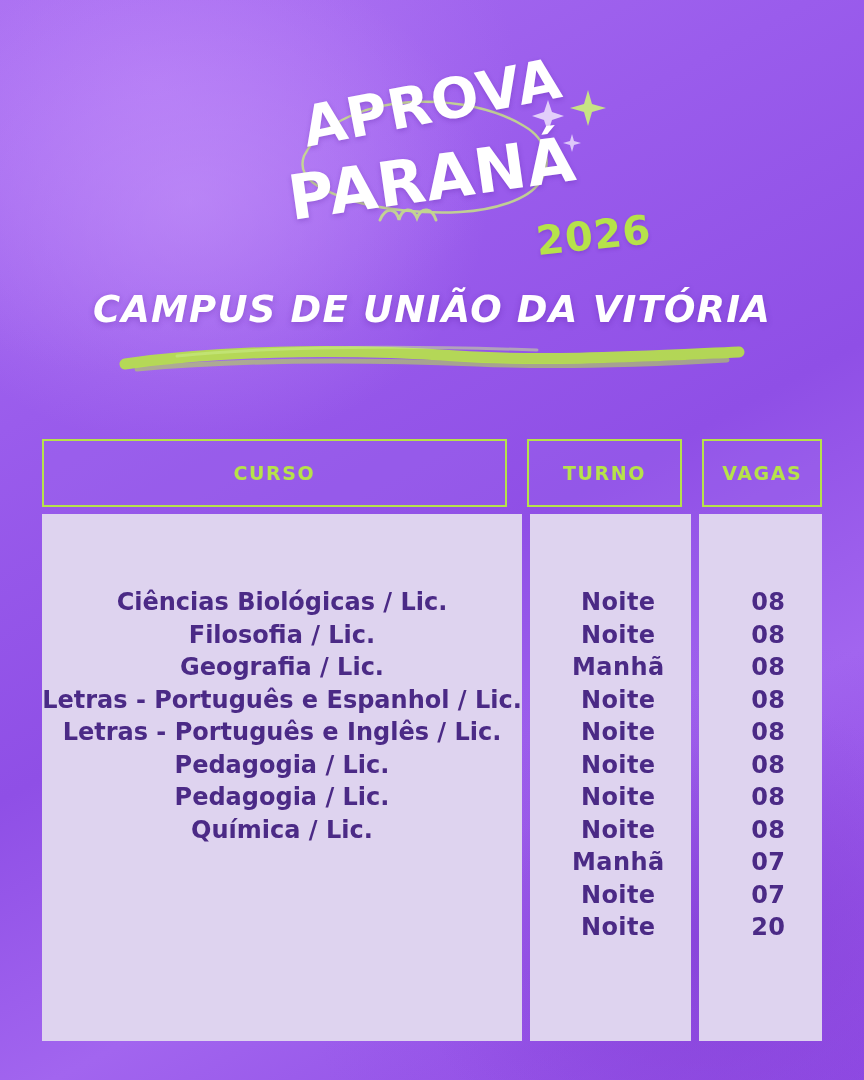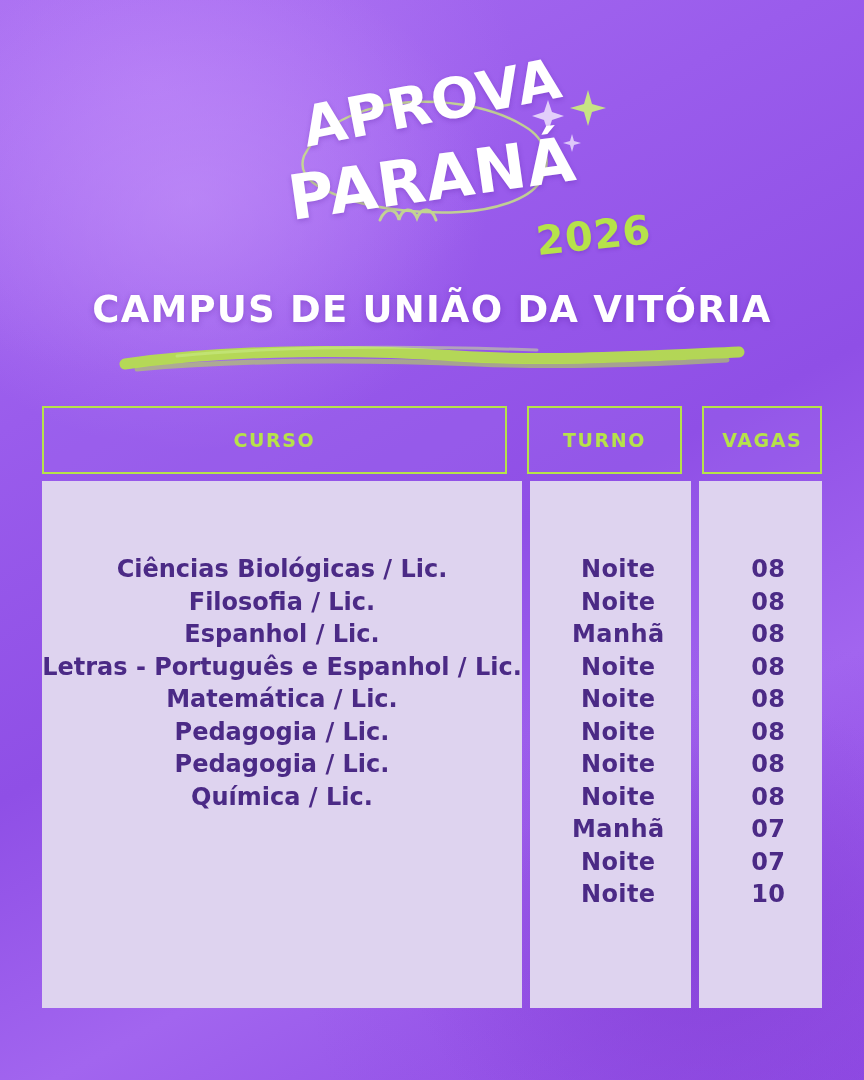--- a/index.html
+++ b/index.html
@@ -108,20 +108,21 @@
   .campus-title {
     position: absolute;
     left: 0; right: 0;
     top: 288px;
     text-align: center;
     color: #ffffff;
     font-size: 37px;
     font-weight: bold;
     letter-spacing: 1.2px;
     text-shadow: 0 2px 6px rgba(80,20,150,0.3);
+    font-style: italic;
   }
 
   .brush-underline {
     position: absolute;
     left: 50%;
     transform: translateX(-50%);
     top: 342px;
     width: 630px;
     height: 34px;
   }
@@ -130,20 +131,21 @@
   .table-wrap {
     position: absolute;
     left: 42px;
     top: 406px;
     width: 780px;
   }
 
   .head-row {
     display: flex;
     gap: 20px;
+    margin-top: 33px;
   }
 
   .head-cell {
     border: 2px solid #b6e24a;
     background: rgba(160,105,238,0.30);
     color: #b6e24a;
     font-size: 19px;
     font-weight: bold;
     letter-spacing: 1.6px;
     height: 68px;
@@ -226,23 +228,23 @@
     <div class="head-row">
       <div class="head-cell col-curso">CURSO</div>
       <div class="head-cell col-turno">TURNO</div>
       <div class="head-cell col-vagas">VAGAS</div>
     </div>
 
     <div class="body-row">
       <div class="body-panel col-curso curso">
         <div class="cell">Ciências Biológicas / Lic.</div>
         <div class="cell">Filosofia / Lic.</div>
-        <div class="cell">Espanhol / Lic.</div>
+        <div class="cell">Geografia / Lic.</div>
         <div class="cell">Letras - Português e Espanhol / Lic.</div>
-        <div class="cell">Matemática / Lic.</div>
+        <div class="cell">Letras - Português e Inglês / Lic.</div>
         <div class="cell">Pedagogia / Lic.</div>
         <div class="cell">Pedagogia / Lic.</div>
         <div class="cell">Química / Lic.</div>
       </div>
 
       <div class="body-panel col-turno turno">
         <div class="cell">Noite</div>
         <div class="cell">Noite</div>
         <div class="cell">Manhã</div>
         <div class="cell">Noite</div>
@@ -259,18 +261,18 @@
         <div class="cell">08</div>
         <div class="cell">08</div>
         <div class="cell">08</div>
         <div class="cell">08</div>
         <div class="cell">08</div>
         <div class="cell">08</div>
         <div class="cell">08</div>
         <div class="cell">08</div>
         <div class="cell">07</div>
         <div class="cell">07</div>
-        <div class="cell">10</div>
+        <div class="cell">20</div>
       </div>
     </div>
 
   </div>
 </div>
 
 </body></html>

